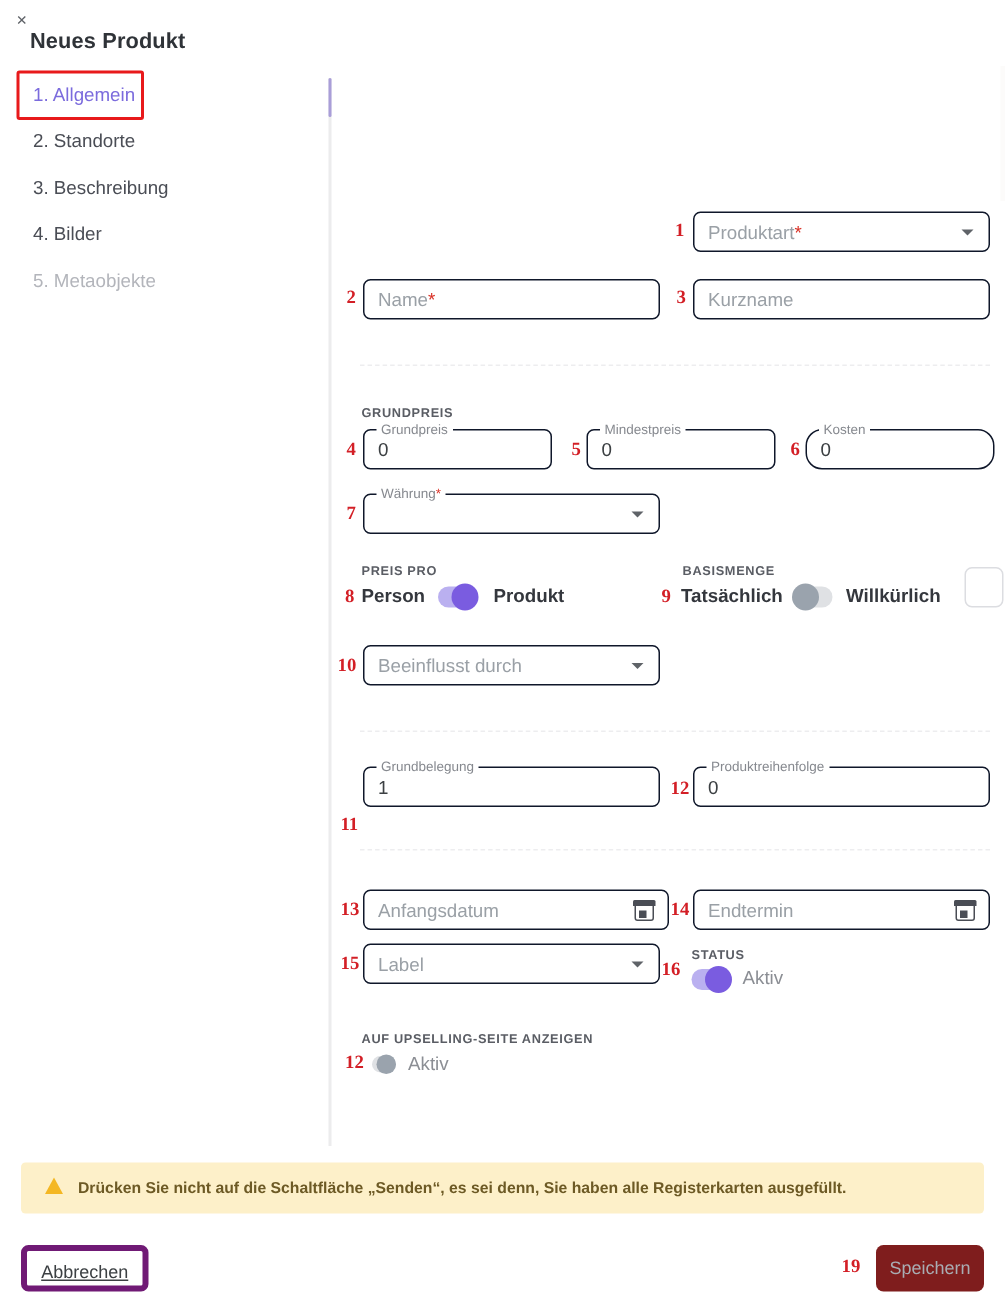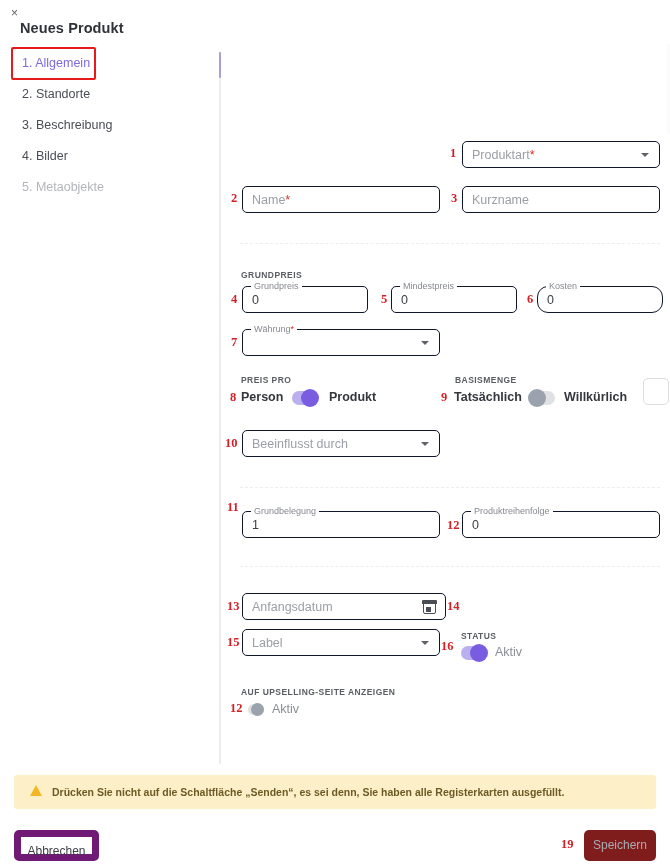--- a/index.html
+++ b/index.html
@@ -132,22 +132,22 @@
     border-bottom:11.5px solid #f4b723;
   }
   #warn-text {
     position:absolute; left:38px; top:0; height:34px; line-height:34px;
     font-size:10.5px; font-weight:bold; color:#6d5a25; white-space:nowrap;
   }
 
   
   #btn-cancel {
     position:absolute; left:14px; top:830px; width:85px; height:31px;
-    border:7px solid #701a75; border-radius:5px; background:#fff;
-    font-size:12px; color:#3c4043; text-align:center; line-height:29px; cursor:pointer;
+    border:4px solid #701a75; border-radius:5px; background:#fff;
+    font-size:12px; color:#3c4043; text-align:center; line-height:29px; cursor:pointer;text-decoration:underline;
   }
   #btn-save {
     position:absolute; left:584px; top:830px; width:72px; height:31px;
     border-radius:5px; background:#7f1d1d;
     font-size:12px; color:#a9acb2; text-align:center; line-height:31px; cursor:default;
   }
 </style>
 </head>
 <body>
 
@@ -233,41 +233,45 @@
   <div id="stray-box"></div>
 
   <div class="num" style="left:225px; top:436px;">10</div>
   <div class="field" style="left:242px; top:430px; width:198px;">
     <div class="fval ph">Beeinflusst durch</div>
     <div class="caret"></div>
   </div>
 
   <div class="dashed" style="left:240px; top:487px; width:420px;"></div>
 
-  <div class="num" style="left:227px; top:500px;">11</div>
+  <div class="num" style="left:227px; top:542px;">11</div>
   <div class="field" style="left:242px; top:511px; width:198px;">
     <div class="flab">Grundbelegung</div>
     <div class="fval">1</div>
   </div>
 
   <div class="num" style="left:447px; top:518px;">12</div>
   <div class="field" style="left:462px; top:511px; width:198px;">
     <div class="flab">Produktreihenfolge</div>
     <div class="fval">0</div>
   </div>
 
   <div class="dashed" style="left:240px; top:566px; width:420px;"></div>
 
   <div class="num" style="left:227px; top:599px;">13</div>
   <div class="field" style="left:242px; top:593px; width:204px;">
     <div class="fval ph">Anfangsdatum</div>
     <div class="cal"></div>
   </div>
 
   <div class="num" style="left:447px; top:599px;">14</div>
+  <div class="field" style="left:462px; top:593px; width:198px;">
+    <div class="fval ph">Endtermin</div>
+    <div class="cal"></div>
+  </div>
 
   <div class="num" style="left:227px; top:635px;">15</div>
   <div class="field" style="left:242px; top:629px; width:198px;">
     <div class="fval ph">Label</div>
     <div class="caret"></div>
   </div>
 
   <div class="num" style="left:441px; top:639px;">16</div>
   <div class="caption" style="left:461px; top:631px;">STATUS</div>
   <div class="tgl on" style="left:461px; top:646px;">

